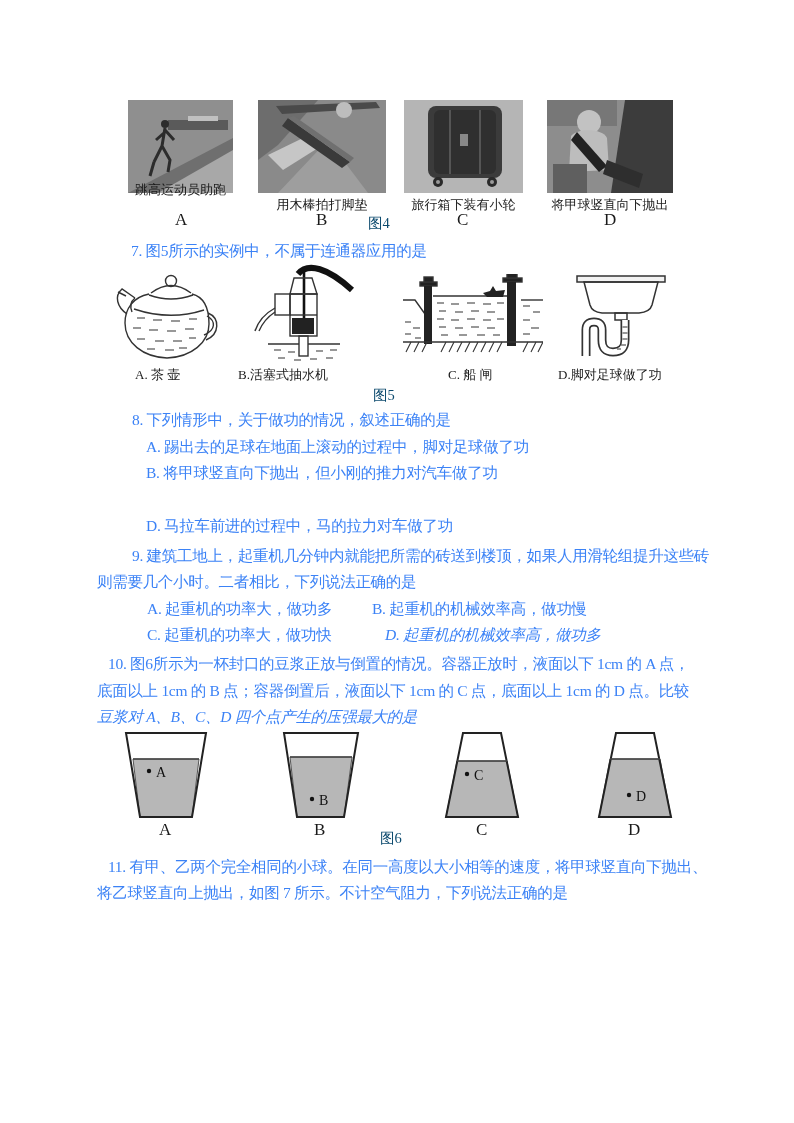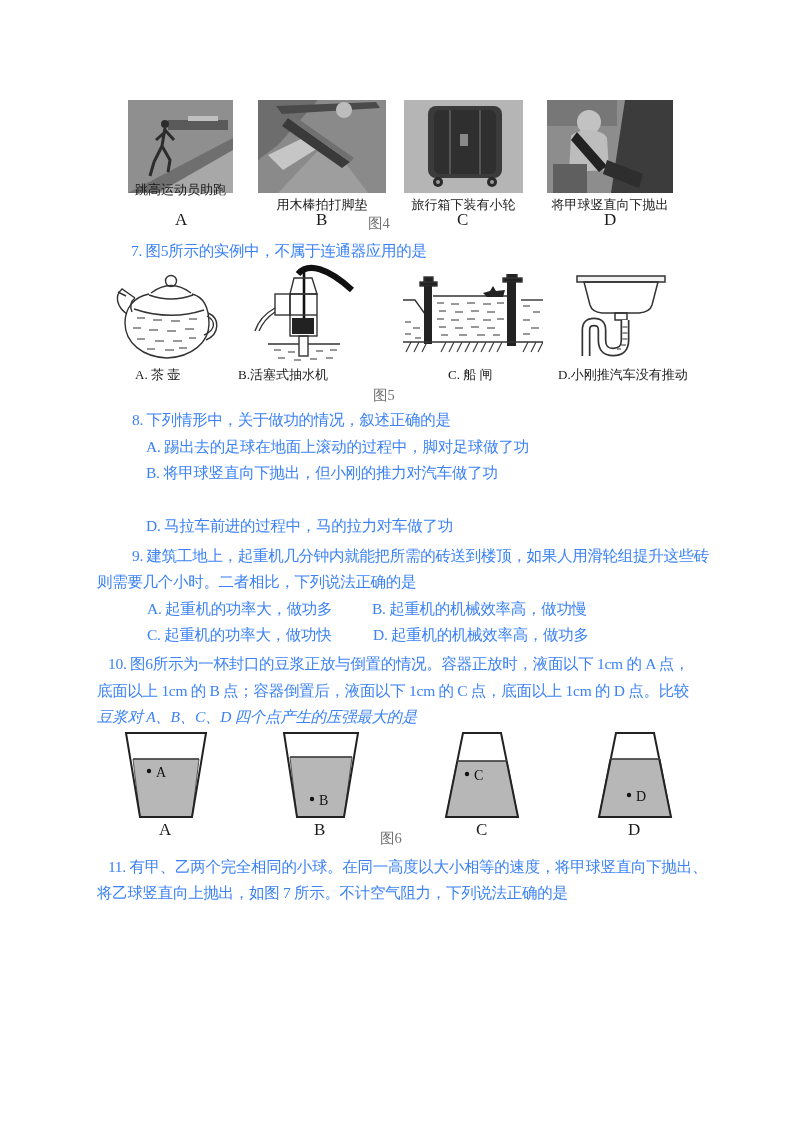--- a/index.html
+++ b/index.html
@@ -1,20 +1,20 @@
 <!DOCTYPE html>
 <html><head>
 <meta charset="utf-8">
 <style>
   html,body{margin:0;padding:0;background:#ffffff;}
   .page{position:relative;width:794px;height:1123px;background:#ffffff;overflow:hidden;
         font-family:"Liberation Serif","DejaVu Serif",serif;color:#1f1f1f;}
   .t{position:absolute;white-space:nowrap;font-size:15.5px;letter-spacing:-0.3px;line-height:17px;color:#3b82f6;}
   .cap{position:absolute;white-space:nowrap;font-size:13px;letter-spacing:0;color:#1a1a1a;text-align:center;}
-  .figlab{position:absolute;white-space:nowrap;font-size:14.5px;color:#737373;}
+  .figlab{position:absolute;white-space:nowrap;font-size:14.5px;color:#0c4a6e;}
   .letter{position:absolute;white-space:nowrap;font-size:17px;color:#1a1a1a;}
   .photo{position:absolute;top:100px;height:93px;overflow:hidden;background:#9a9a9a;}
   .photo svg{display:block;}
   .fig{position:absolute;}
   line,path,polyline{vector-effect:non-scaling-stroke;}
 </style>
 </head>
 <body>
 
 <div class="page">
@@ -149,34 +149,34 @@
         <path d="M50,48 L50,68 Q50,80 38,80 Q27,80 27,68 L27,58 Q27,50 19,50 Q11,50 11,58 L11,84" stroke="#333" stroke-width="9"></path>
         <path d="M50,48 L50,68 Q50,80 38,80 Q27,80 27,68 L27,58 Q27,50 19,50 Q11,50 11,58 L11,84" stroke="#ffffff" stroke-width="5.6"></path>
         <path d="M47.5,55 h5 M47.5,61 h5 M47.5,67 h5 M46,73 h5 M42,77 h4" stroke-width="1.1"></path>
       </g>
     </svg>
   </div>
 
   <div class="cap" style="left:135px;top:366px;">A. 茶 壶</div>
   <div class="cap" style="left:238px;top:366px;">B.活塞式抽水机</div>
   <div class="cap" style="left:448px;top:366px;">C. 船 闸</div>
-  <div class="cap" style="left:558px;top:366px;">D.小刚推汽车没有推动</div>
+  <div class="cap" style="left:558px;top:366px;">D.脚对足球做了功</div>
   <div class="figlab" style="left:373px;top:386px;">图5</div>
 
   <div class="t" style="left:132px;top:411px;">8. 下列情形中，关于做功的情况，叙述正确的是</div>
   <div class="t" style="left:146px;top:438px;">A. 踢出去的足球在地面上滚动的过程中，脚对足球做了功</div>
   <div class="t" style="left:146px;top:464px;">B. 将甲球竖直向下抛出，但小刚的推力对汽车做了功</div>
   <div class="t" style="left:146px;top:517px;">D. 马拉车前进的过程中，马的拉力对车做了功</div>
 
   <div class="t" style="left:132px;top:547px;">9. 建筑工地上，起重机几分钟内就能把所需的砖送到楼顶，如果人用滑轮组提升这些砖</div>
   <div class="t" style="left:97px;top:573px;">则需要几个小时。二者相比，下列说法正确的是</div>
   <div class="t" style="left:147px;top:600px;">A. 起重机的功率大，做功多</div>
   <div class="t" style="left:372px;top:600px;">B. 起重机的机械效率高，做功慢</div>
   <div class="t" style="left:147px;top:626px;">C. 起重机的功率大，做功快</div>
-  <div class="t" style="left:373px;top:626px;">D. 起重机的机械效率高，做功多</div>
+  <div class="t" style="left:385px;top:626px;font-style:italic;">D. 起重机的机械效率高，做功多</div>
 
   <div class="t" style="left:108px;top:655px;">10. 图6所示为一杯封口的豆浆正放与倒置的情况。容器正放时，液面以下 1cm 的 A 点，</div>
   <div class="t" style="left:97px;top:682px;">底面以上 1cm 的 B 点；容器倒置后，液面以下 1cm 的 C 点，底面以上 1cm 的 D 点。比较</div>
   <div class="t" style="left:97px;top:708px;font-style:italic;">豆浆对 A、B、C、D 四个点产生的压强最大的是</div>
 
   <div class="fig" style="left:120px;top:729px;">
     <svg width="92" height="92" viewBox="0 0 92 92">
       <polygon points="13,30 79,30 72,88 20,88" fill="#b7b7b7" stroke="#555" stroke-width="1"></polygon>
       <polygon points="6,4 86,4 72,88 20,88" fill="none" stroke="#222" stroke-width="2"></polygon>
       <line x1="13" y1="30" x2="79" y2="30" stroke="#444" stroke-width="1.6"></line>

